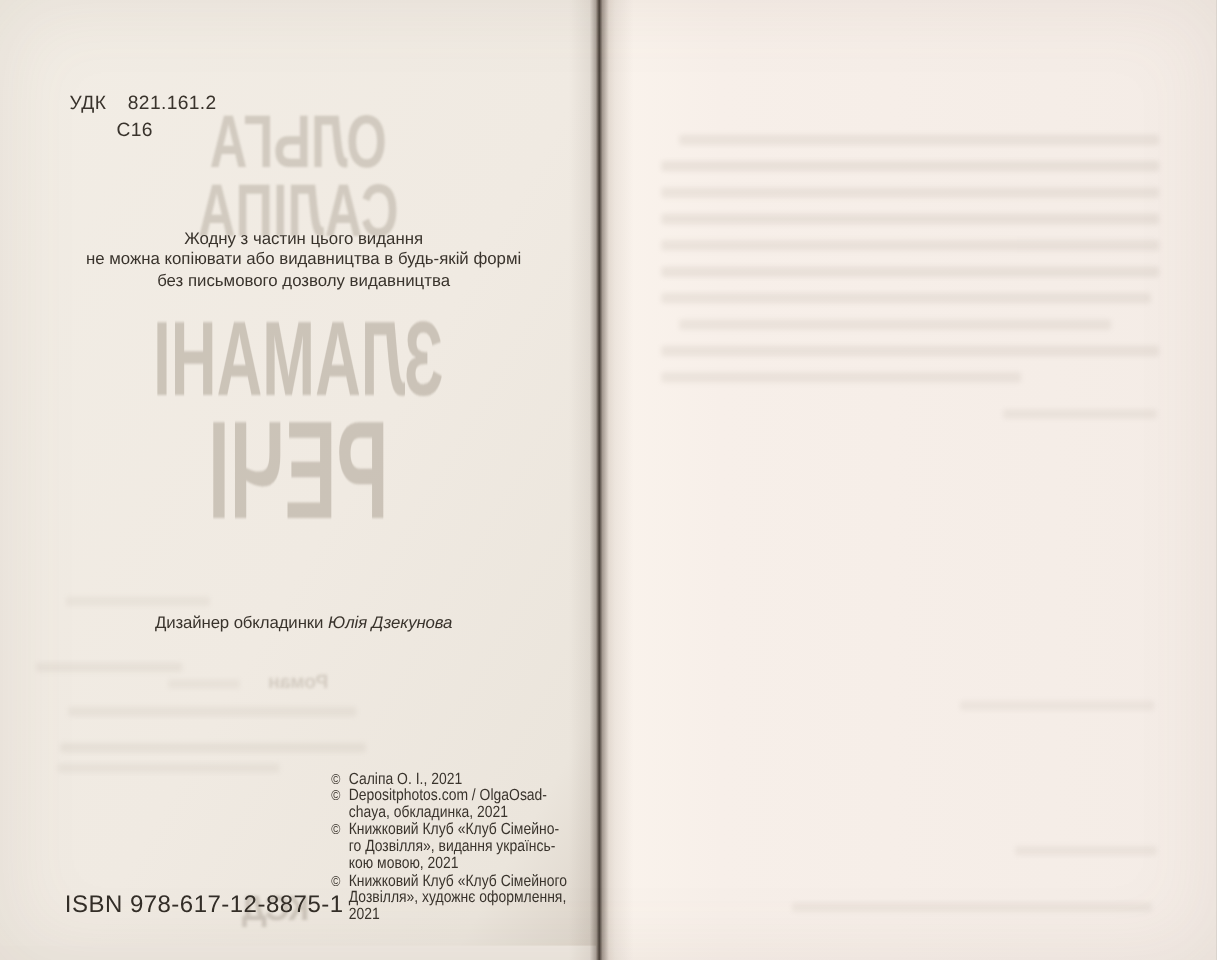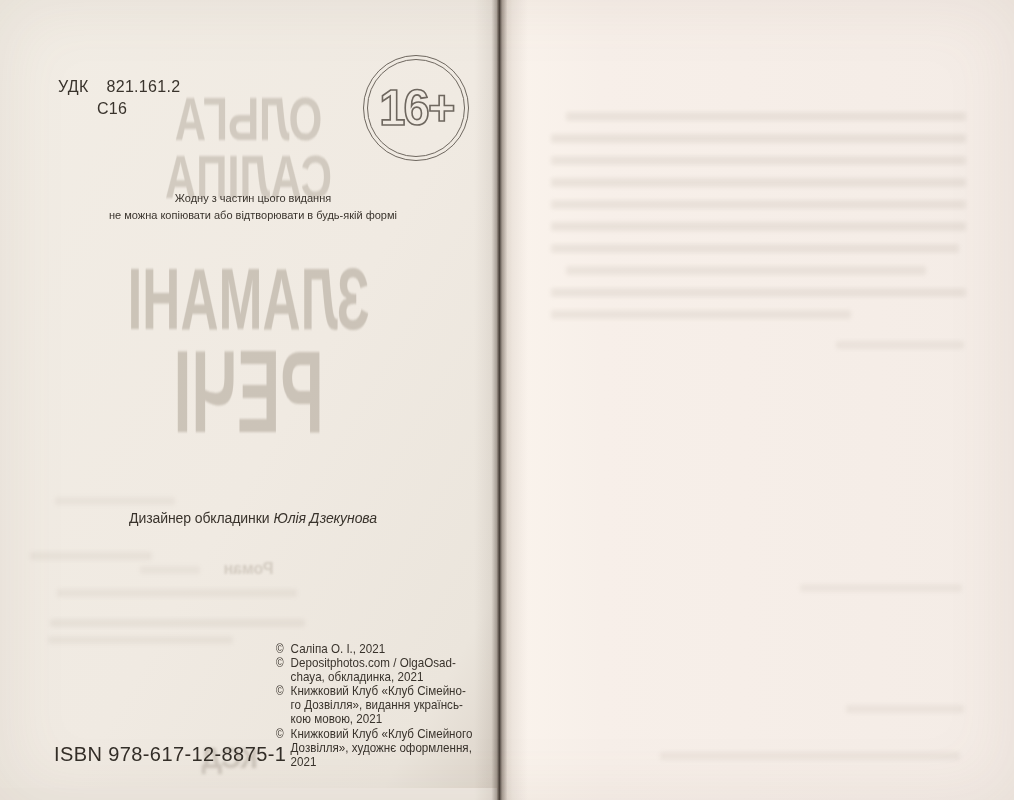--- a/index.html
+++ b/index.html
@@ -41,21 +41,21 @@
   .badge::before{
     content:""; position:absolute; inset:3px; border:1.4px solid #6e675f; border-radius:50%;
   }
   .badge-text{
     font-size:50px; font-weight:700; letter-spacing:-2px; transform:scaleX(.94);
     color:rgba(240,234,226,0); -webkit-text-stroke:1.7px #6e675f;
   }
   @supports not (-webkit-text-stroke:1px black){ .badge-text{color:#6e675f;} }
   .restriction{
     position:absolute; left:18px; top:190px; width:470px; text-align:center;
-    font-size:11px; line-height:17.4px; color:#39332c;
+    font-size:14px; line-height:17.4px; color:#39332c;
   }
   .designer{
     position:absolute; left:18px; top:510px; width:470px; text-align:center;
     font-size:14px; color:#39332c; letter-spacing:-.1px;
   }
   .designer .it{font-style:italic; margin-left:4px;}
   .copyright{
     position:absolute; left:276px; top:642px; width:230px;
     font-size:13.5px; line-height:14.1px; color:#39332c;
     transform:scaleX(.86); transform-origin:left top;
@@ -104,27 +104,25 @@
     <div class="ghost ghost-ksd">КСД</div>
     <div id="ghost-left"></div>
 
     <div class="udk">
       <div class="udk-row">
         <span>УДК</span><span class="udk-num">821.161.2</span>
       </div>
       <div class="udk-row2">С16</div>
     </div>
 
-    <div class="badge">
-      <span class="badge-text">16+</span>
-    </div>
 
     <div class="restriction">
       <div>Жодну з частин цього видання</div>
-      <div>не можна копіювати або відтворювати в будь-якій формі</div>
+      <div>не можна копіювати або видавництва в будь-якій формі</div>
+      <div>без письмового дозволу видавництва</div>
     </div>
 
     <div class="designer">
       <span>Дизайнер обкладинки</span><span class="it">Юлія Дзекунова</span>
     </div>
 
     <div class="copyright" id="copyright-list">
         <div class="c-entry">
           <span class="c-sym">©</span>
           <div class="c-lines">

